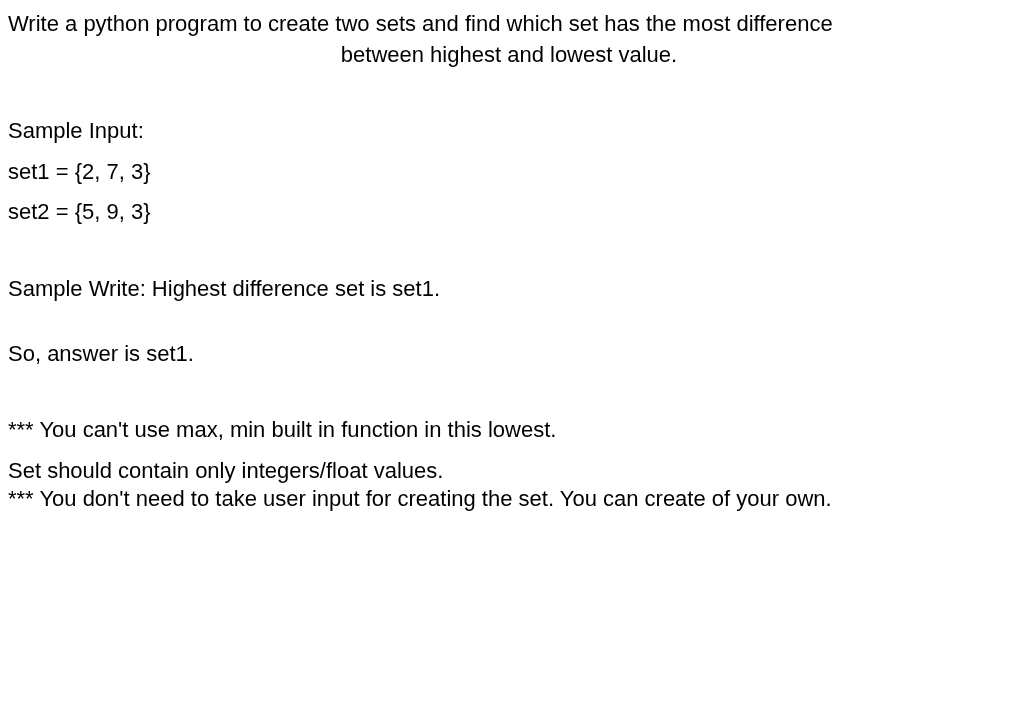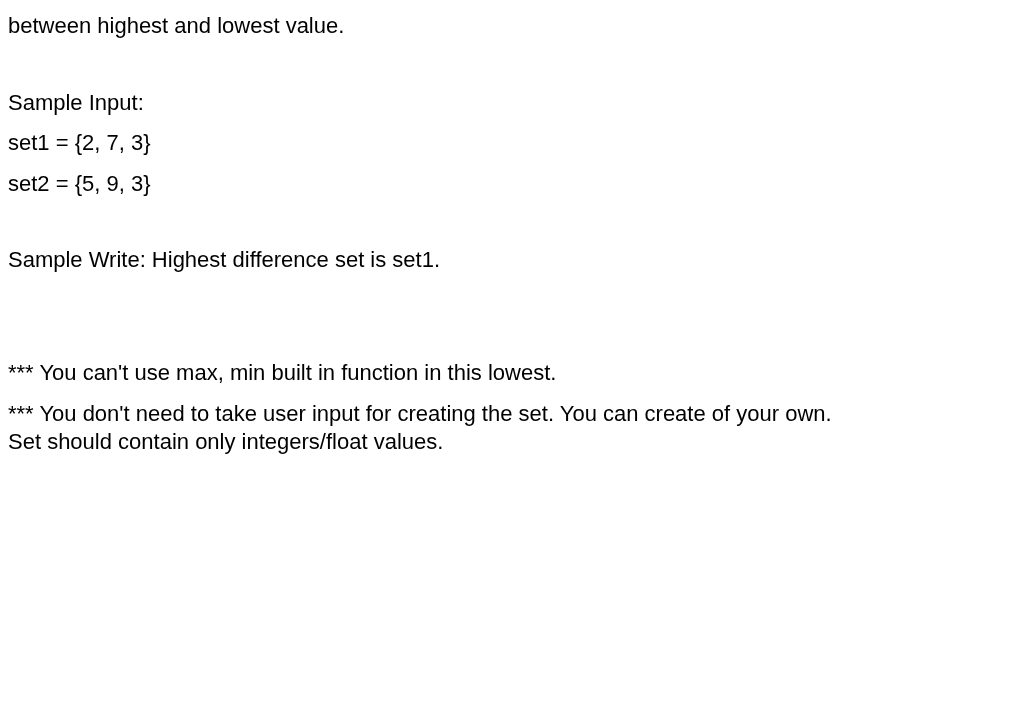--- a/index.html
+++ b/index.html
@@ -14,30 +14,31 @@
     line-height: 1.3;
     overflow: hidden;
   }
   .page {
     padding: 10px 14px 14px 8px;
   }
   p {
     margin: 0;
   }
   .para-title1 { margin-top: 0; }
-  .para-title2 { margin-top: 2px; }
+  .para-title2 { margin-top: 2px; text-align: center; }
 
   .gap-lg { height: 48px; }
   .gap-sm { height: 12px; }
 </style>
 </head>
 <body>
 
 <div class="page">
 
+  <p class="para-title1">Write a python program to create two sets and find which set has the most difference</p>
   <p class="para-title2">between highest and lowest value.</p>
 
   <div class="gap-lg"></div>
 
   <p>Sample Input:</p>
 
   <div class="gap-sm"></div>
 
   <p>set1 = {2, 7, 3}</p>
 
@@ -50,23 +51,24 @@
   <p>Sample Write: Highest difference set is set1.</p>
 
   <div class="gap-sm"></div>
 
 
   <div class="gap-sm"></div>
 
 
   <div class="gap-sm"></div>
 
+  <p>So, answer is set1.</p>
 
   <div class="gap-lg"></div>
 
   <p>*** You can't use max, min built in function in this lowest.</p>
 
   <div class="gap-sm"></div>
 
+  <p>Set should contain only integers/float values.</p>
   <p>*** You don't need to take user input for creating the set. You can create of your own.</p>
-  <p>Set should contain only integers/float values.</p>
 
 </div>
 
 </body></html>

